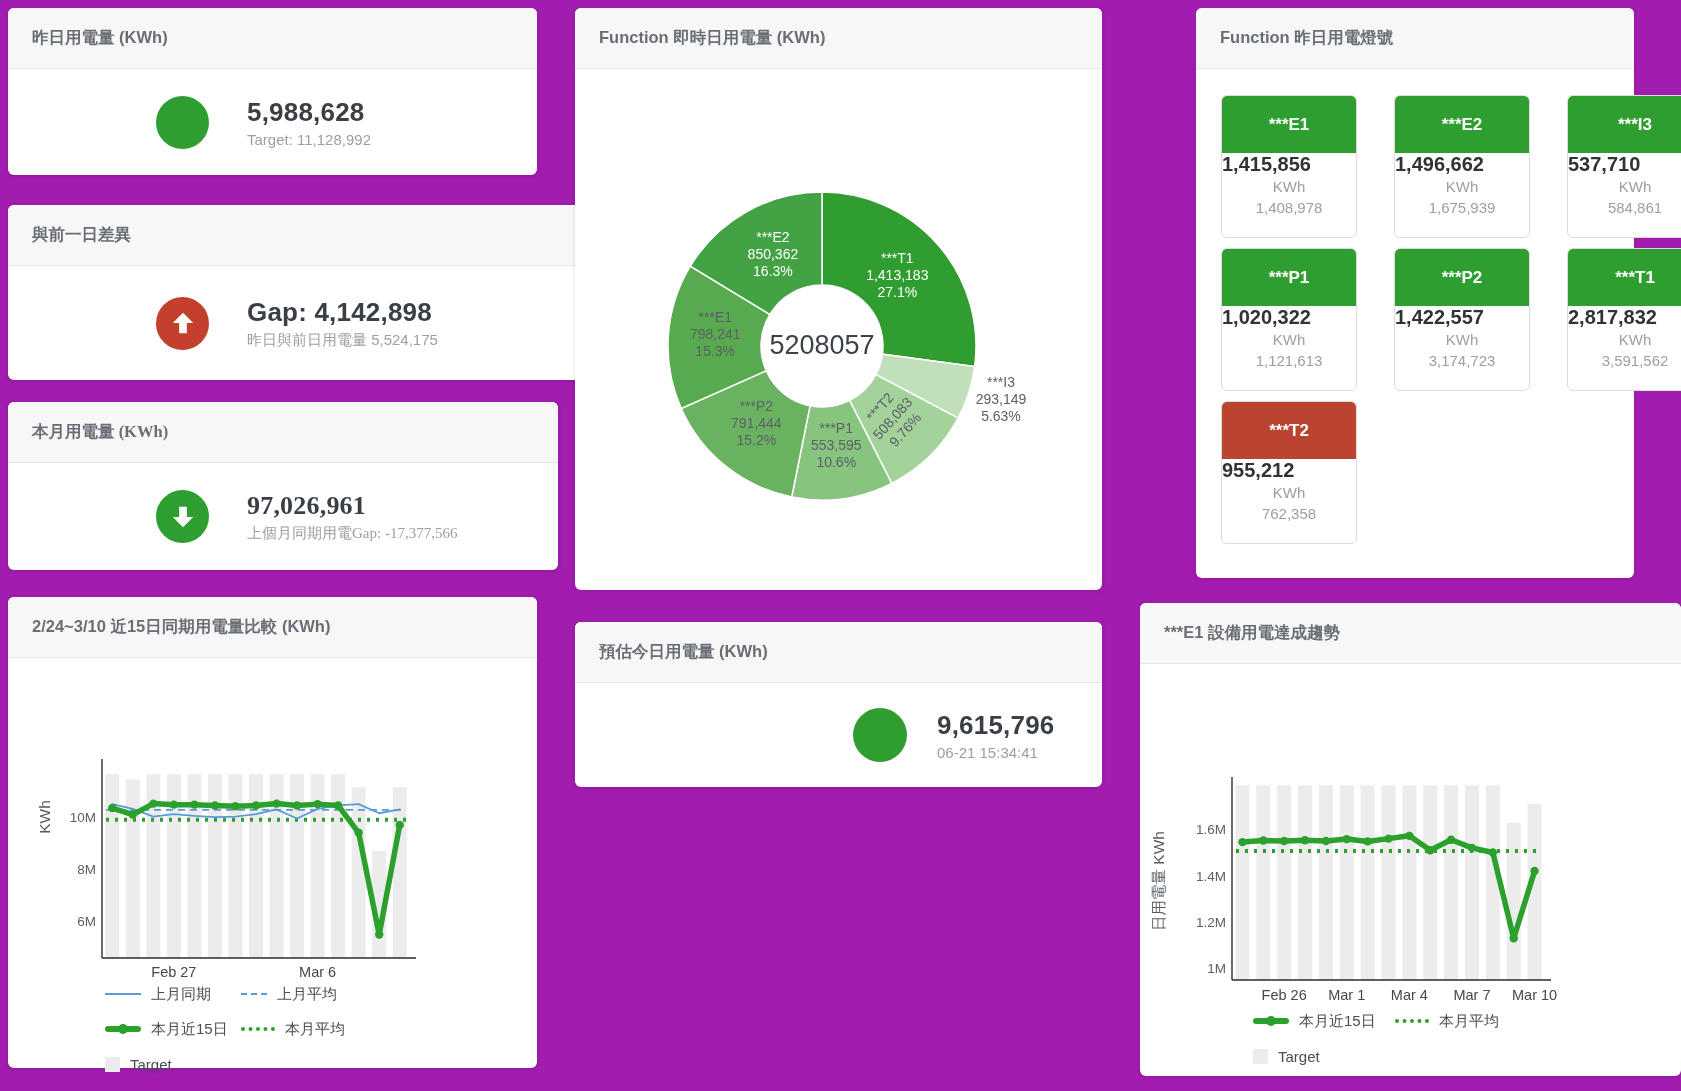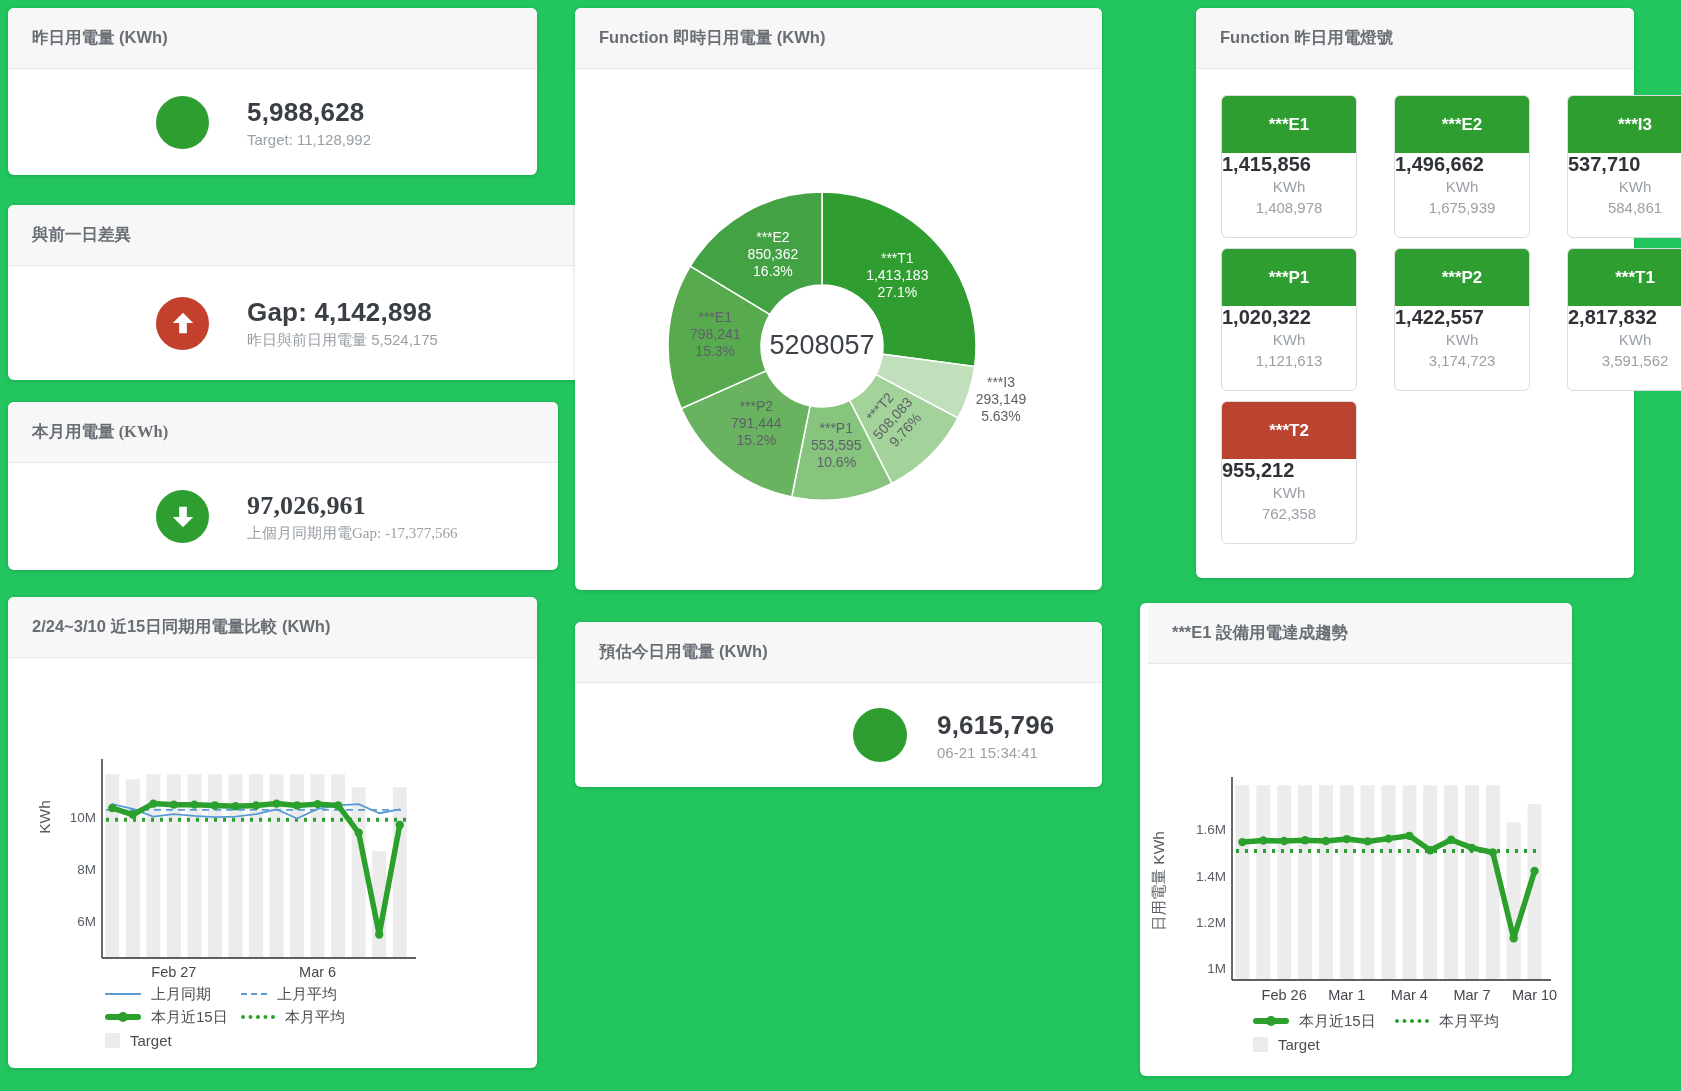--- a/index.html
+++ b/index.html
@@ -1,50 +1,50 @@
 <!DOCTYPE html>
 <html><head>
 <meta charset="utf-8">
 <style>
   html,body{margin:0;padding:0;background:#efeff1;font-family:"Liberation Sans","DejaVu Sans",sans-serif;}
-  .page{position:relative;width:1681px;height:1091px;background:#22c55e;overflow:hidden;}
+  .page{position:relative;width:1681px;height:1091px;background:#a21caf;overflow:hidden;}
   .card{position:absolute;background:#fff;border-radius:6px;box-shadow:0 1px 4px rgba(0,0,0,.14);}
   .card-header{height:60px;background:#f7f7f8;border-bottom:1px solid #e7e7e9;border-radius:6px 6px 0 0;display:flex;align-items:center;padding-left:24px;}
   .card-title{font-size:16.5px;font-weight:700;color:#696e75;}
   .stat-body{display:flex;align-items:center;position:absolute;left:0;right:0;top:61px;bottom:0;padding-left:148px;}
   .circle{width:53px;height:53px;border-radius:50%;flex:0 0 auto;display:flex;align-items:center;justify-content:center;}
   .circle.green{background:#2f9e31;}
   .circle.red{background:#c2402c;}
   .stat-text{margin-left:38px;}
   .stat-value{font-size:26px;font-weight:700;color:#3a3f45;letter-spacing:.2px;}
   .stat-sub{font-size:15px;color:#9aa0a6;margin-top:3px;}
   
   .c1{left:8px;top:8px;width:529px;height:167px;}
   .c2{left:8px;top:205px;width:588px;height:175px;}
   .c3{left:8px;top:402px;width:550px;height:168px;font-family:Liberation Serif, serif;}
   .c4{left:8px;top:597px;width:529px;height:471px;text-align:right;}
   .c5{left:575px;top:8px;width:527px;height:582px;}
   .c6{left:575px;top:622px;width:527px;height:165px;}
   .c7{left:1196px;top:8px;width:438px;height:570px;}
-  .c8{left:1140px;top:603px;width:424px;height:473px;padding-left:8px;}
+  .c8{left:1140px;top:603px;width:541px;height:473px;}
   .c6 .stat-body{padding-left:278px;}
   .c6 .circle{width:54px;height:54px;}
   .c6 .stat-text{margin-left:30px;}
   svg.chart{position:absolute;left:0;top:0;}
   svg text{font-family:"Liberation Sans","DejaVu Sans",sans-serif;}
   
   .tiles{position:absolute;left:25px;top:87px;display:grid;grid-template-columns:136px 136px 136px;grid-auto-rows:143px;gap:10px 37px;}
   .tile{border:1px solid #dcdcde;border-radius:6px;background:#fff;overflow:hidden;}
   .tile-header{height:57px;display:flex;align-items:center;justify-content:center;color:#fff;font-weight:700;font-size:17px;}
   .tile-header.green{background:#2f9e31;}
   .tile-header.red{background:#bb4430;}
   .tile-value{font-size:20px;font-weight:700;color:#2f3338;margin-top:0;}
   .tile-unit,.tile-target{font-size:15px;color:#9aa0a6;text-align:center;line-height:21px;}
   
-  .legend{position:absolute;display:grid;row-gap:1px;font-size:15px;color:#4a4e53;}
+  .legend{position:absolute;display:grid;row-gap:13px;font-size:15px;color:#4a4e53;}
   .lg-compare{left:97px;top:386px;grid-template-columns:136px auto;}
   .lg-e1{left:113px;top:407px;grid-template-columns:142px auto;}
   .legend-item{display:flex;align-items:center;height:22px;}
   .sample{margin-right:10px;flex:0 0 auto;}
   .s-blue-line{width:36px;border-top:2px solid #5b9bd5;}
   .s-blue-dash{width:26px;border-top:2px dashed #5b9bd5;}
   .s-green-thick{width:36px;height:6px;background:#2ca02c;border-radius:3px;position:relative;}
   .s-green-thick::after{content:"";position:absolute;left:13px;top:-2px;width:10px;height:10px;border-radius:50%;background:#2ca02c;}
   .s-green-dot{width:34px;border-top:4px dotted #2ca02c;}
   .s-gray-square{width:15px;height:15px;background:#ececec;}

